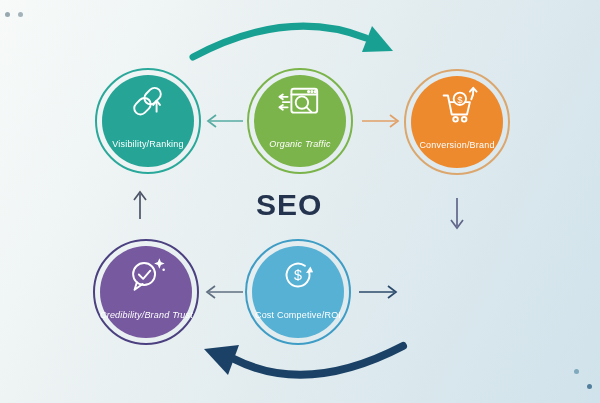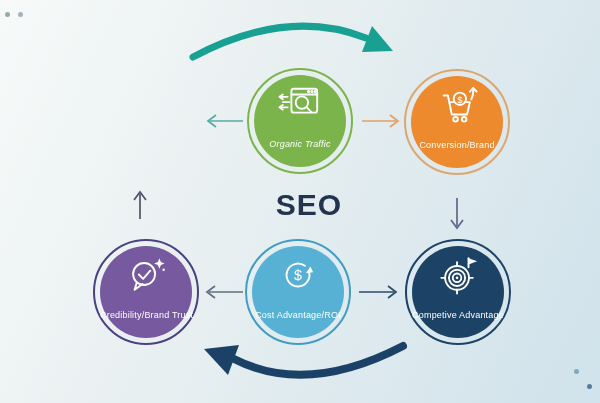--- a/index.html
+++ b/index.html
@@ -9,21 +9,21 @@
   svg.arrows{position:absolute;left:0;top:0;width:600px;height:403px;}
   .node{position:absolute;width:106px;height:106px;}
   .ring{width:100%;height:100%;border:2px solid #999;border-radius:50%;
         display:flex;align-items:center;justify-content:center;box-sizing:border-box;}
   .fill{position:relative;width:92px;height:92px;border-radius:50%;}
   .icon{position:absolute;left:50%;top:8px;transform:translateX(-50%);}
   .node-label{position:absolute;left:0;right:0;bottom:18px;text-align:center;
         color:#ffffff;font-size:9px;letter-spacing:.2px;white-space:nowrap;}
   .n0{left:95px;top:68px;}  .n1{left:247px;top:68px;} .n2{left:404px;top:69px;}
   .n3{left:93px;top:239px;} .n4{left:245px;top:239px;} .n5{left:405px;top:239px;}
-  .seo-title{position:absolute;left:256px;top:188px;width:86px;text-align:right;
+  .seo-title{position:absolute;left:256px;top:188px;width:86px;text-align:left;
         font-size:30px;font-weight:600;letter-spacing:1px;color:#24344f;}
   .dot{position:absolute;width:5px;height:5px;border-radius:50%;}
   .dot-tl1{left:5px;top:12px;background:#98a8b0;}
   .dot-tl2{left:18px;top:12px;background:#a4b3ba;}
   .dot-br1{left:574px;top:369px;background:#7fa9bc;}
   .dot-br2{left:587px;top:384px;background:#527f9c;}
   .glyph-ico{stroke:#fff;stroke-width:2;fill:none;stroke-linecap:round;stroke-linejoin:round;}
   .glyph-ico text{stroke:none;fill:#fff;font-family:"Liberation Sans",sans-serif;}
 </style>
 </head>
@@ -63,20 +63,35 @@
       <line x1="243" y1="292" x2="209" y2="292"></line>
       <path d="M 215 286 L 207 292 L 215 298"></path>
     </g>
 
     <g fill="none" stroke-width="1.7" style="stroke: rgb(43, 74, 107);">
       <line x1="359" y1="292" x2="394" y2="292"></line>
       <path d="M 388 286 L 396 292 L 388 298"></path>
     </g>
   </svg>
 
+  <div class="node n0">
+    <div class="ring" style="border-color: rgb(42, 169, 155);">
+      <div class="fill" style="background: rgb(38, 165, 151);">
+        <svg class="icon glyph-ico" width="46" height="42" viewBox="0 0 48 44">
+          <g transform="rotate(45 23.5 19)">
+            <rect x="17" y="2" width="13" height="19" rx="6.5"></rect>
+            <rect x="17" y="17" width="13" height="19" rx="6.5"></rect>
+          </g>
+          <line x1="33" y1="30" x2="33" y2="19"></line>
+          <path d="M 29.5 23 L 33 18.5 L 36.5 23"></path>
+        </svg>
+        <div class="node-label">Visibility/Ranking</div>
+      </div>
+    </div>
+  </div>
 
   <div class="node n1">
     <div class="ring" style="border-color: rgb(123, 180, 74); font-style: italic;">
       <div class="fill" style="background: rgb(123, 180, 74);">
         <svg class="icon glyph-ico" width="46" height="42" viewBox="0 0 48 44">
           <rect x="15" y="6" width="27" height="25" rx="2.5"></rect>
           <line x1="15" y1="12" x2="42" y2="12"></line>
           <circle cx="33" cy="9" r="0.7" fill="#fff"></circle>
           <circle cx="36.5" cy="9" r="0.7" fill="#fff"></circle>
           <circle cx="40" cy="9" r="0.7" fill="#fff"></circle>
@@ -106,65 +121,46 @@
           <path d="M 39 16 Q 41.5 11 41 6"></path>
           <path d="M 37.5 8 L 41 4 L 44.5 8"></path>
         </svg>
         <div class="node-label">Conversion/Brand</div>
       </div>
     </div>
   </div>
 
   <div class="node n3">
     <div class="ring" style="border-color: rgb(75, 64, 128);">
-      <div class="fill" style="background: rgb(118, 89, 159);">
+      <div class="fill" style="background: rgb(118, 89, 159); font-style: italic;">
         <svg class="icon glyph-ico" width="46" height="42" viewBox="0 0 48 44">
           <circle cx="22" cy="21" r="11.5"></circle>
           <path d="M 14.5 29.5 L 12 37.5 L 20.5 31.5"></path>
           <path d="M 16.5 21.5 L 21 26 L 28.5 17.5"></path>
           <path d="M38 4.5 L39.6 8.4 L43.5 10 L39.6 11.6 L38 15.5 L36.4 11.6 L32.5 10 L36.4 8.4 Z" fill="#fff" stroke="none"></path>
           <circle cx="42.5" cy="16.5" r="1.3" fill="#fff" stroke="none"></circle>
         </svg>
         <div class="node-label">Credibility/Brand Trust</div>
       </div>
     </div>
   </div>
 
   <div class="node n4">
     <div class="ring" style="border-color: rgb(63, 157, 197);">
       <div class="fill" style="background: rgb(87, 177, 212);">
         <svg class="icon glyph-ico" width="46" height="42" viewBox="0 0 48 44">
           <path d="M 31.2 12.4 A 12 12 0 1 0 35.6 18.9"></path>
           <polygon points="37,13 32.4,19.8 39.8,19.2" fill="#fff" stroke="none"></polygon>
           <text x="24" y="27.5" text-anchor="middle" font-size="15">$</text>
         </svg>
-        <div class="node-label">Cost Advantage/ROI</div>
+        <div class="node-label">Cost Competive/ROI</div>
       </div>
     </div>
   </div>
 
-  <div class="node n5">
-    <div class="ring" style="border-color: rgb(28, 67, 101);">
-      <div class="fill" style="background: rgb(28, 67, 101);">
-        <svg class="icon glyph-ico" width="46" height="42" viewBox="0 0 48 44">
-          <circle cx="23" cy="25" r="4.5"></circle>
-          <circle cx="23" cy="25" r="8.5"></circle>
-          <circle cx="23" cy="25" r="12.5"></circle>
-          <circle cx="23" cy="25" r="1.4" fill="#fff" stroke="none"></circle>
-          <line x1="23" y1="8.5" x2="23" y2="12.5"></line>
-          <line x1="23" y1="37.5" x2="23" y2="41.5"></line>
-          <line x1="6.5" y1="25" x2="10.5" y2="25"></line>
-          <line x1="35.5" y1="25" x2="39.5" y2="25"></line>
-          <line x1="35" y1="4.5" x2="35" y2="14"></line>
-          <polygon points="35,4.5 44,7.5 35,11" fill="#fff" stroke="none"></polygon>
-        </svg>
-        <div class="node-label">Competive Advantage</div>
-      </div>
-    </div>
-  </div>
 
   <div class="seo-title" style="color: rgb(36, 52, 79);">SEO</div>
 
   <div class="dot dot-tl1"></div>
   <div class="dot dot-tl2"></div>
   <div class="dot dot-br1"></div>
   <div class="dot dot-br2"></div>
 
 </div>
 

